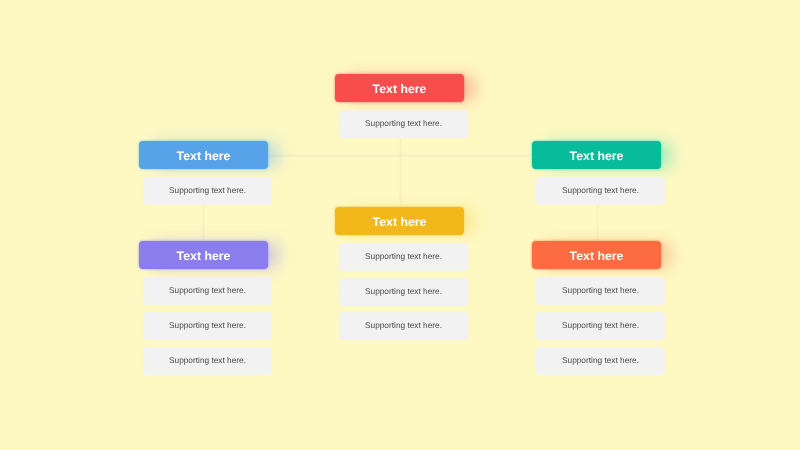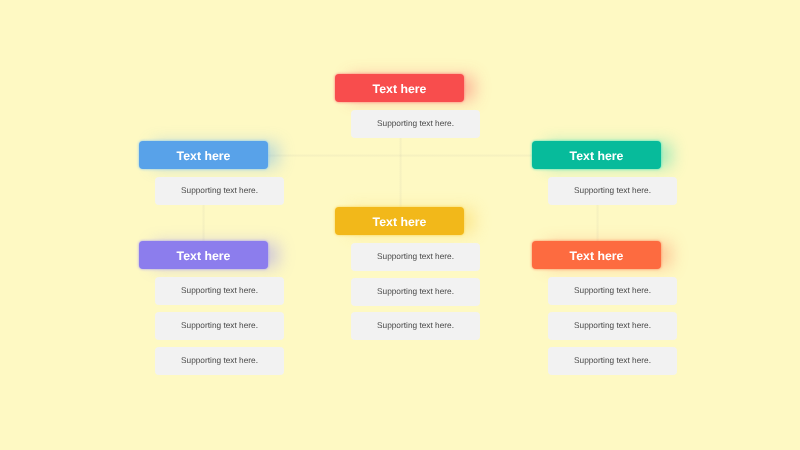--- a/index.html
+++ b/index.html
@@ -8,21 +8,21 @@
        -webkit-font-smoothing:antialiased;text-rendering:geometricPrecision;}
   .stage{position:relative;width:800px;height:450px;background:#fef9c3;}
 
   .connector{position:absolute;background:#f3f3f4;}
 
   .branch{position:absolute;width:129px;}
   .node{position:absolute;left:0;width:129px;height:28px;border-radius:4px;
         display:flex;align-items:center;justify-content:center;
         color:#ffffff;font-weight:bold;font-size:12.3px;line-height:28px;padding-top:1px;box-sizing:border-box;
         letter-spacing:0;white-space:nowrap;will-change:transform;}
-  .sup{position:absolute;left:16px;width:129px;height:28px;border-radius:4px;
+  .sup{position:absolute;left:4px;width:129px;height:28px;border-radius:4px;
        background:#f2f2f2;display:flex;align-items:center;justify-content:center;
        color:#4a4a4a;font-size:8.3px;line-height:9px;white-space:nowrap;will-change:transform;padding-bottom:1px;box-sizing:border-box;text-align:center;}
 </style>
 </head>
 <body>
 
 <div class="stage">
   <div class="connector-layer">
     <div class="connector" style="left:268px;top:154px;width:264px;height:3px;background:linear-gradient(180deg,rgba(120,120,135,0) 0%,rgba(120,120,135,0.06) 35%,rgba(120,120,135,0.06) 72%,rgba(120,120,135,0) 100%);"></div>
     <div class="connector" style="left:399px;top:138px;width:3px;height:70px;background:linear-gradient(90deg,rgba(120,120,135,0) 0%,rgba(120,120,135,0.06) 35%,rgba(120,120,135,0.06) 72%,rgba(120,120,135,0) 100%);"></div>

